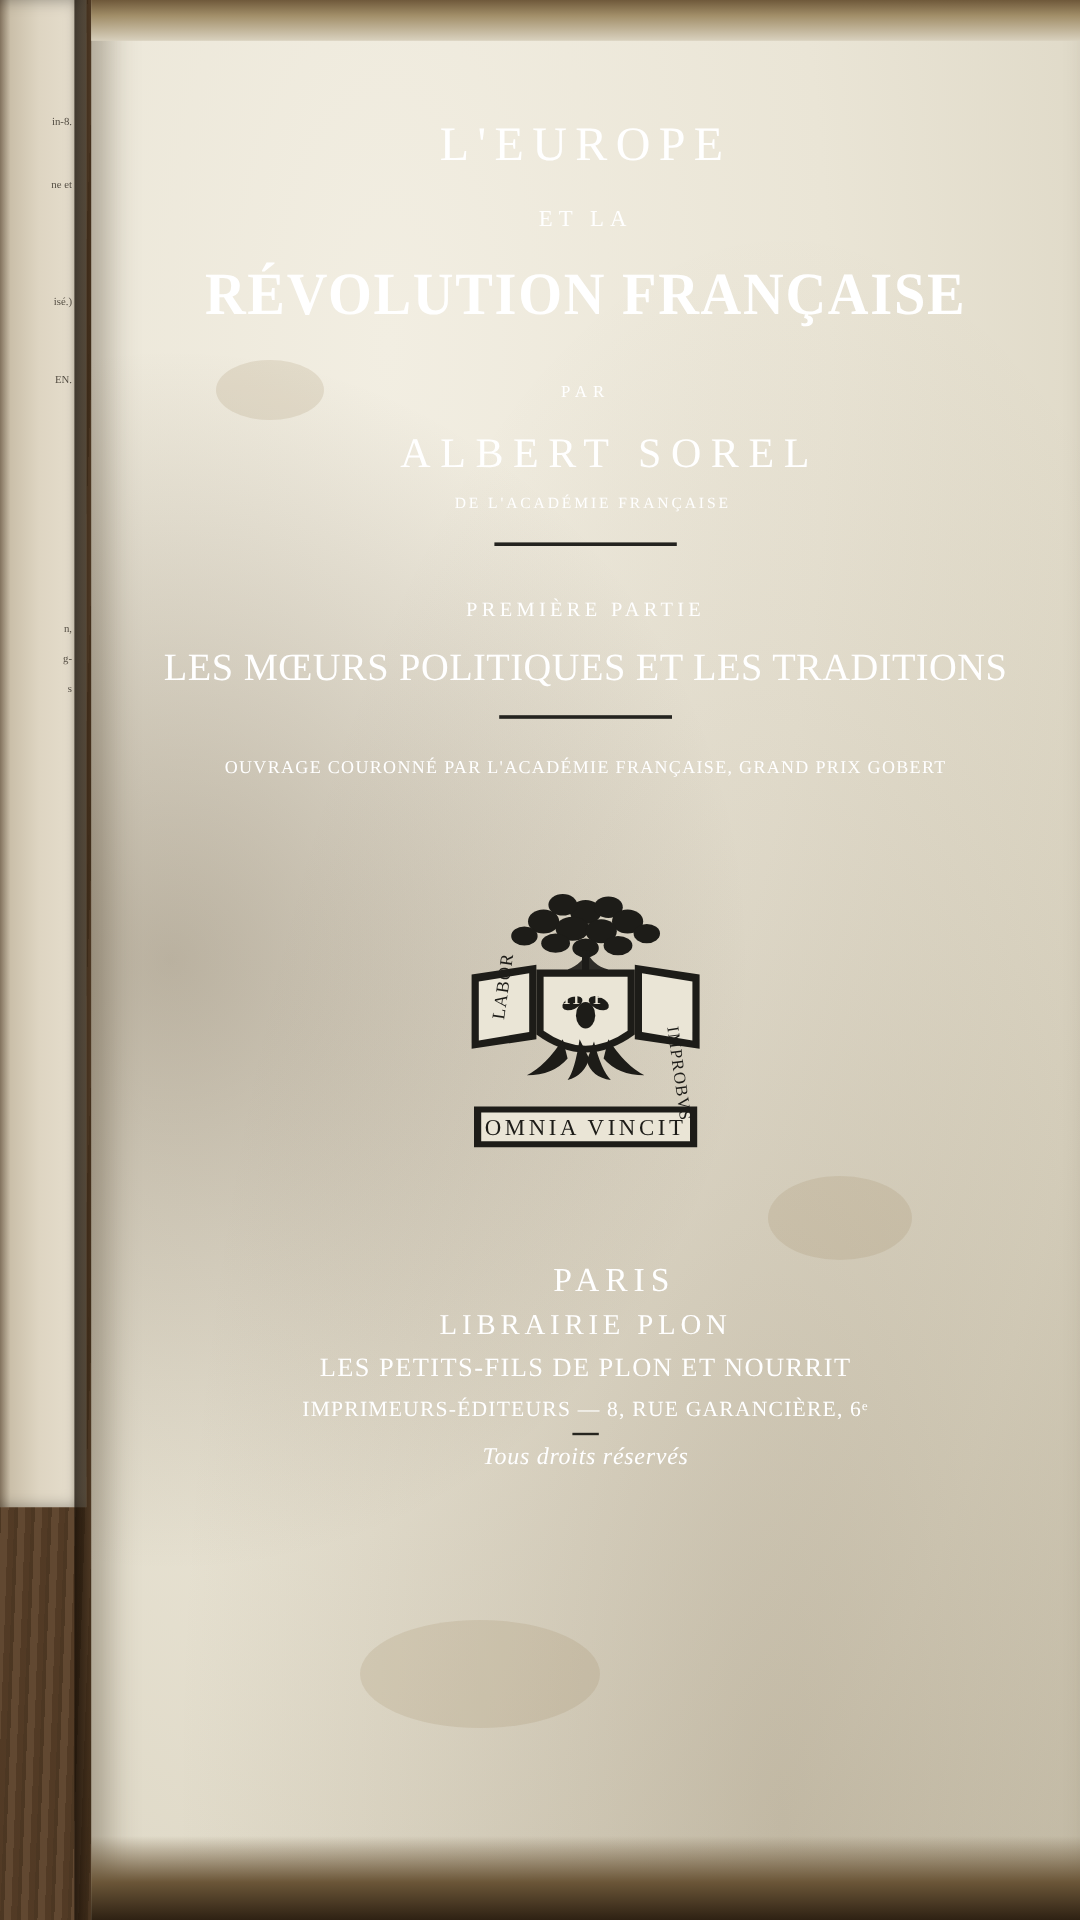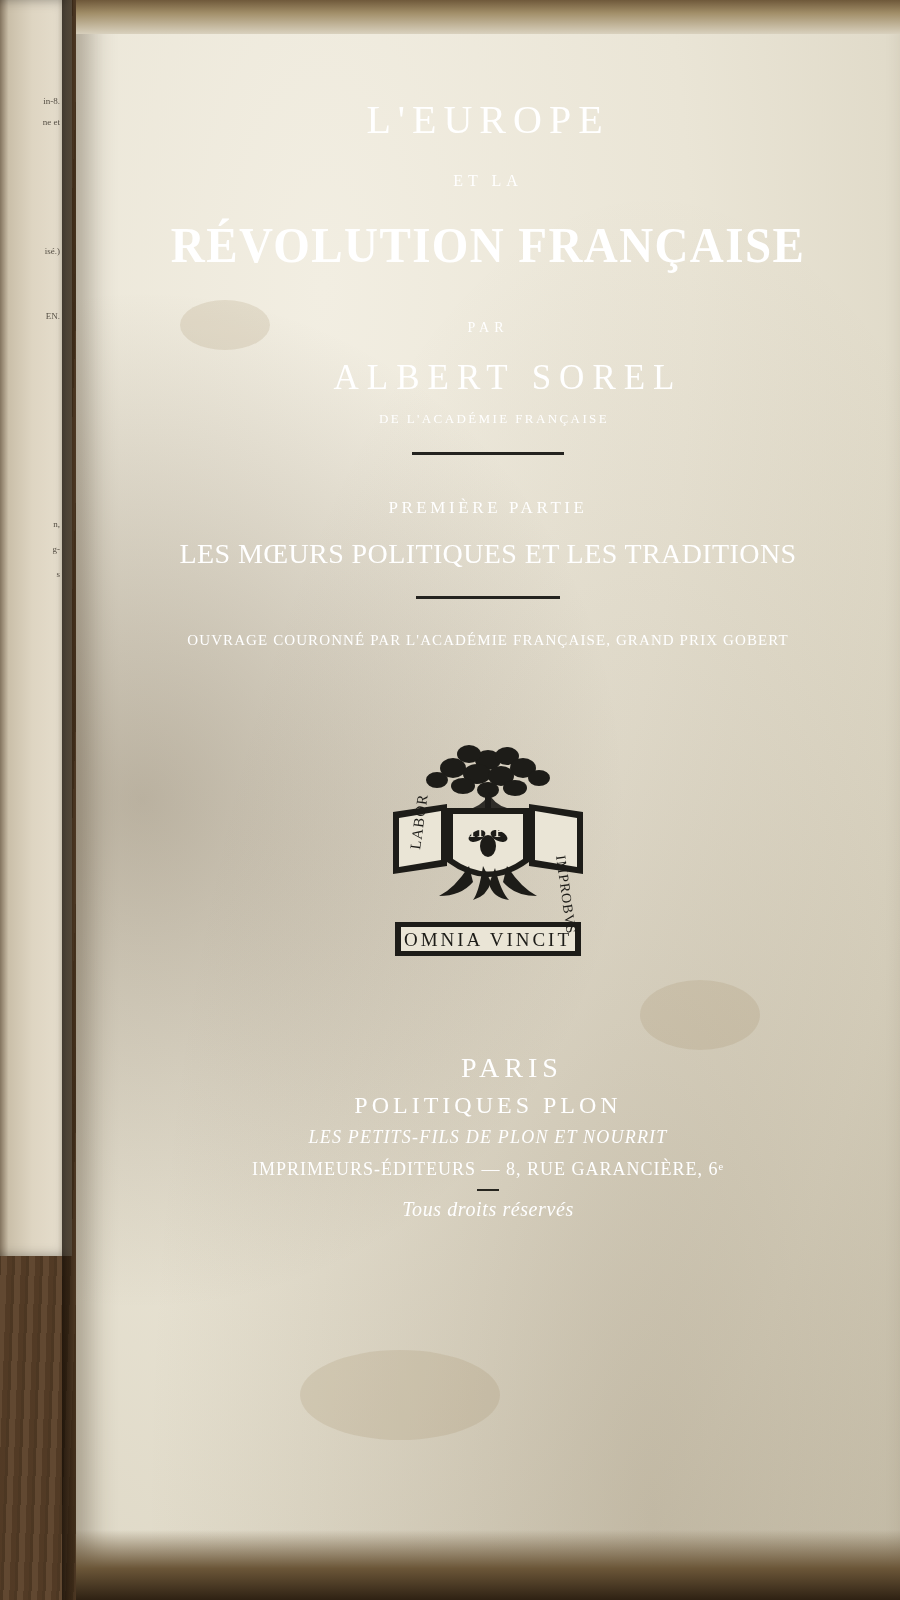--- a/index.html
+++ b/index.html
@@ -126,21 +126,21 @@
     left: 0; right: 0;
     top: 96px;
     font-size: 40px;
     letter-spacing: 7px;
     font-family: "Liberation Serif", serif;
   }
   .t-etla {
     position: absolute;
     left: 0; right: 0;
     top: 172px;
-    font-size: 16px;
+    font-size: 19px;
     letter-spacing: 5px;
   }
   .t-main {
     position: absolute;
     left: 0; right: 0;
     top: 216px;
     font-size: 50px;
     font-weight: bold;
     letter-spacing: 1.5px;
     font-family: "Liberation Serif", serif;
@@ -183,21 +183,21 @@
     position: absolute;
     left: 0; right: 0;
     top: 498px;
     font-size: 17px;
     letter-spacing: 3.6px;
   }
   .t-subtitle {
     position: absolute;
     left: 0; right: 0;
     top: 538px;
-    font-size: 28px;
+    font-size: 32px;
     letter-spacing: 0.4px;
     font-family: "Liberation Serif", serif;
   }
   .t-prize {
     position: absolute;
     left: 0; right: 0;
     top: 632px;
     font-size: 15px;
     letter-spacing: 1.1px;
   }
@@ -222,22 +222,21 @@
     letter-spacing: 5px;
     padding-left: 48px;
   }
   .i-pub {
     margin-top: 8px;
     font-size: 24px;
     letter-spacing: 4px;
   }
   .i-house {
     margin-top: 8px;
-    font-size: 18px;
-    font-style: italic;
+    font-size: 22px;
     letter-spacing: 1.2px;
   }
   .i-address {
     margin-top: 11px;
     font-size: 18px;
     letter-spacing: 1px;
   }
   .i-dash {
     margin: 9px auto 0;
     width: 22px;
@@ -260,21 +259,21 @@
 </style>
 </head>
 <body>
 
 <div id="page">
 
   <div class="wood"></div>
 
   <div class="left-leaf">
     <div class="left-leaf-text" style="top:95px">in-8.</div>
-    <div class="left-leaf-text" style="top:116px">ne et</div>
+    <div class="left-leaf-text" style="top:148px">ne et</div>
     <div class="left-leaf-text" style="top:245px">isé.)</div>
     <div class="left-leaf-text" style="top:310px">EN.</div>
     <div class="left-leaf-text" style="top:518px">n,</div>
     <div class="left-leaf-text" style="top:543px">g-</div>
     <div class="left-leaf-text" style="top:568px">s</div>
   </div>
 
   <div class="gutter"></div>
 
   <div class="leaf"></div>
@@ -342,21 +341,21 @@
         </g>
         <text x="47" y="134" font-family="Liberation Serif, serif" font-size="15" fill="#1d1c18" transform="rotate(-82 47 134)" letter-spacing="1">LABOR</text>
         <text x="183" y="140" font-family="Liberation Serif, serif" font-size="14" fill="#1d1c18" transform="rotate(82 183 140)" letter-spacing="1">IMPROBVS</text>
         <text x="115" y="121" font-family="Liberation Serif, serif" font-size="20" fill="#eae5d6" text-anchor="middle" letter-spacing="2">H·P</text>
         <text x="115" y="230" font-family="Liberation Serif, serif" font-size="19" fill="#1d1c18" text-anchor="middle" letter-spacing="3">OMNIA VINCIT</text>
       </svg>
     </div>
 
     <div class="imprint">
       <div class="i-city">PARIS</div>
-      <div class="i-pub">POLITIQUES PLON</div>
+      <div class="i-pub">LIBRAIRIE PLON</div>
       <div class="i-house">LES PETITS-FILS DE PLON ET NOURRIT</div>
       <div class="i-address">IMPRIMEURS-ÉDITEURS — 8, RUE GARANCIÈRE, 6ᵉ</div>
       <div class="i-dash"></div>
       <div class="i-rights">Tous droits réservés</div>
     </div>
 
   </div>
 
   <div class="foxing" style="left:180px; top:300px; width:90px; height:50px;"></div>
   <div class="foxing" style="left:640px; top:980px; width:120px; height:70px;"></div>

